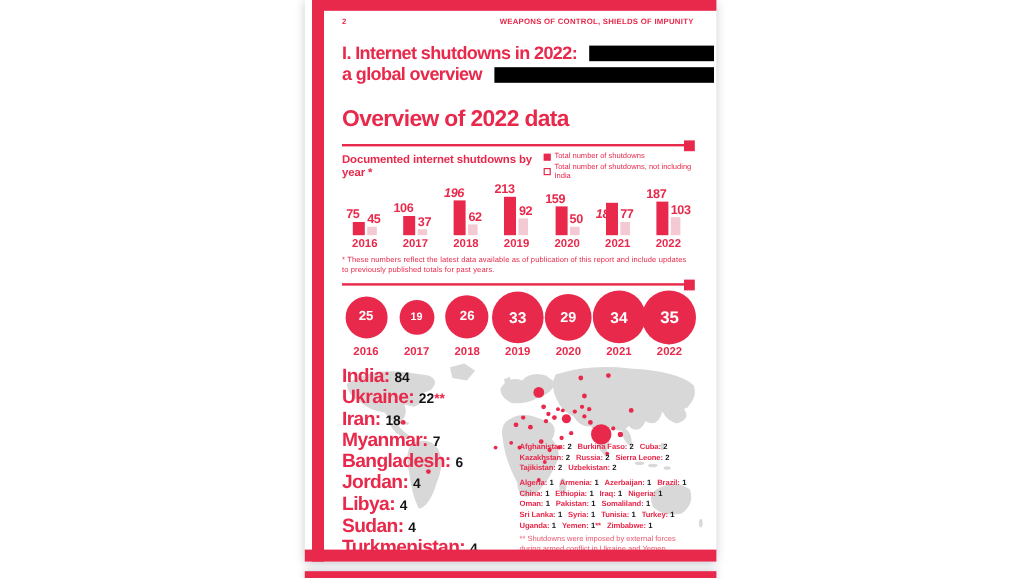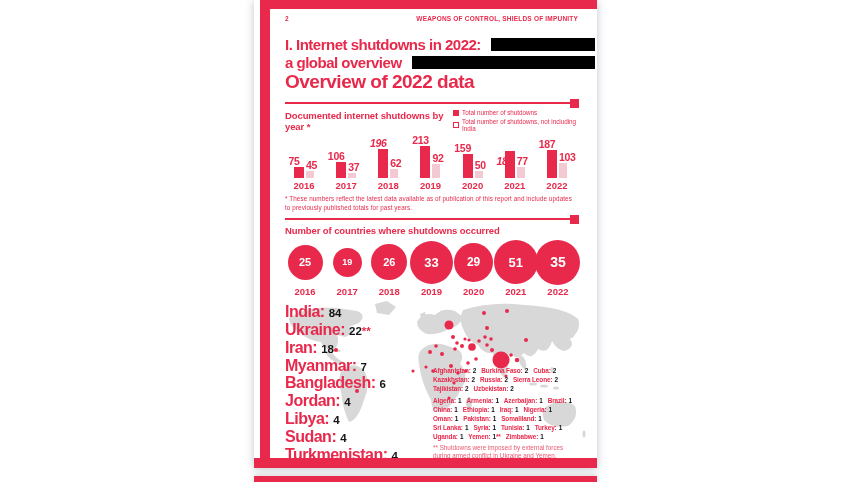--- a/index.html
+++ b/index.html
@@ -20,21 +20,21 @@
 
   
   .header-row { display:flex; justify-content:space-between; align-items:flex-start;
                 margin-top:5px; color:#e8294b; font-weight:bold; font-size:6.5px;
                 letter-spacing:.2px; }
   .title-block { margin-top:14px; }
   .title-line { display:flex; align-items:center; height:17.5px; }
   .title-text { color:#e8294b; font-weight:bold; font-size:15px; letter-spacing:-.5px;
                 white-space:nowrap; }
   .redaction { height:13px; background:#000; flex:1; margin-left:10px; margin-right:-17px; }
-  .overview-title { margin-top:0; color:#e8294b; font-weight:bold; font-size:19px;
+  .overview-title { margin-top:18px; color:#e8294b; font-weight:bold; font-size:19px;
                     letter-spacing:-.5px; }
 
   
   .rule { margin-top:9px; border-top:2px solid #e8294b; position:relative; }
   .rule-sq { position:absolute; right:-1px; top:-5.5px; width:9px; height:9px; background:#e8294b; }
 
   
   .section-row { margin-top:5px; display:flex; justify-content:space-between; align-items:flex-end; }
   .section-label { color:#e8294b; font-weight:bold; font-size:9.5px; letter-spacing:-.1px; }
   #legend { display:flex; flex-direction:column; gap:2px; }
@@ -183,21 +183,20 @@
             <div class="b-year">2022</div>
           </div>
         </div>
 
       <div class="chart-footnote">* These numbers reflect the latest data available as of publication of this report and include updates to previously published totals for past years.</div>
 
       <div class="rule" style="margin-top:6px;">
         <span class="rule-sq"></span>
       </div>
 
-      <div class="section-label" style="margin-top:5px;">Number of countries where shutdowns occurred</div>
 
       <div id="circles">
           <div class="circle-col">
             <div class="c-area">
               <div class="c-circle" style="width: 35px; height: 35px; font-size: 11px;">25</div>
             </div>
             <div class="c-year">2016</div>
           </div>
           <div class="circle-col">
             <div class="c-area">
@@ -218,21 +217,21 @@
             <div class="c-year">2019</div>
           </div>
           <div class="circle-col">
             <div class="c-area">
               <div class="c-circle" style="width: 39px; height: 39px; font-size: 12px;">29</div>
             </div>
             <div class="c-year">2020</div>
           </div>
           <div class="circle-col">
             <div class="c-area">
-              <div class="c-circle" style="width: 44px; height: 44px; font-size: 13px;">51</div>
+              <div class="c-circle" style="width: 44px; height: 44px; font-size: 13px;">34</div>
             </div>
             <div class="c-year">2021</div>
           </div>
           <div class="circle-col">
             <div class="c-area">
               <div class="c-circle" style="width: 45px; height: 45px; font-size: 14px;">35</div>
             </div>
             <div class="c-year">2022</div>
           </div>
         </div>

